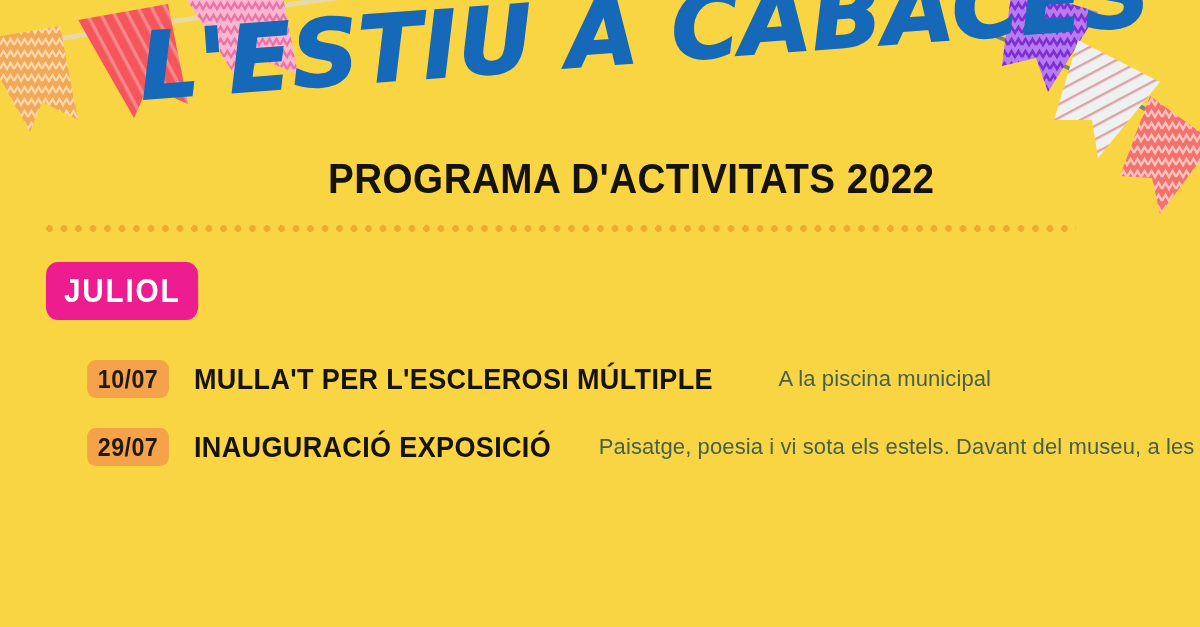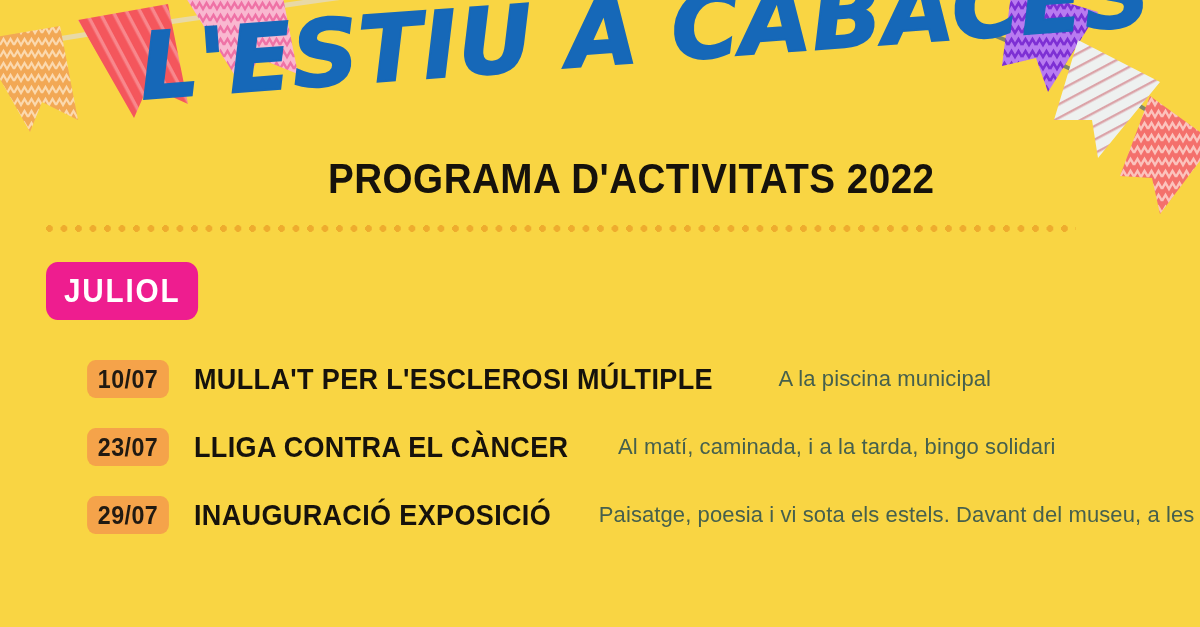--- a/index.html
+++ b/index.html
@@ -229,25 +229,20 @@
 
   <div class="events">
 
     <div class="event-row">
       <span class="event-date">10/07</span>
       <span class="event-title">MULLA'T PER L'ESCLEROSI MÚLTIPLE</span>
       <span class="event-desc">A la piscina municipal</span>
     </div>
 
 
-    <div class="event-row">
-      <span class="event-date">23/07</span>
-      <span class="event-title">LLIGA CONTRA EL CÀNCER</span>
-      <span class="event-desc">Al matí, caminada, i a la tarda, bingo solidari</span>
-    </div>
 
     <div class="event-row">
       <span class="event-date">29/07</span>
       <span class="event-title">INAUGURACIÓ EXPOSICIÓ</span>
       <span class="event-desc">Paisatge, poesia i vi sota els estels. Davant del museu, a les 22.30h</span>
     </div>
 
     <div class="event-row partial">
 
       <span class="event-title"></span>

